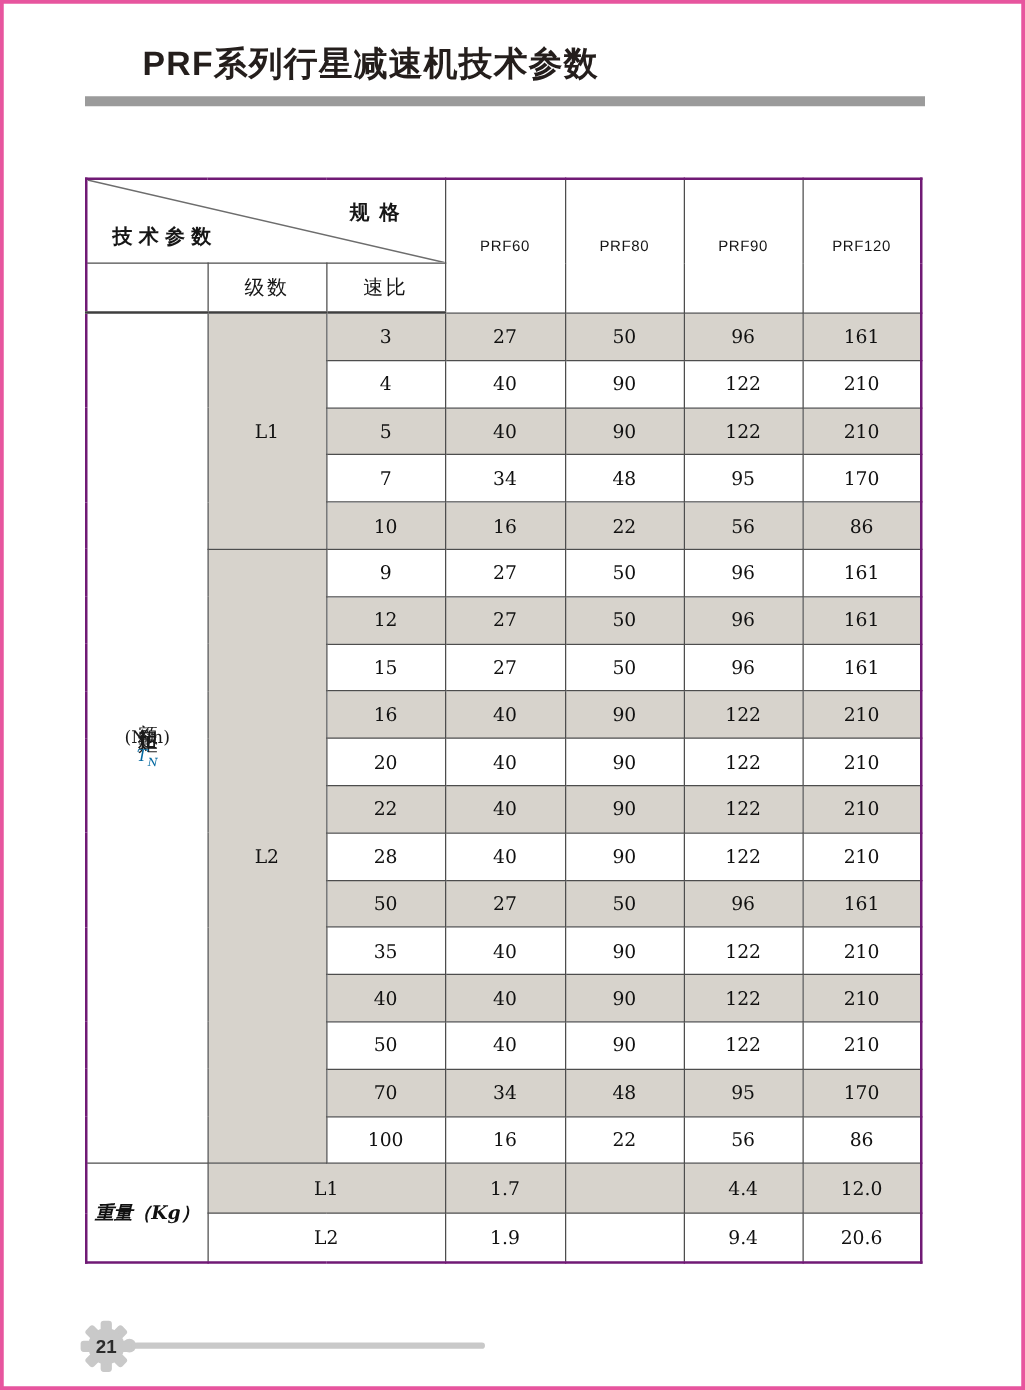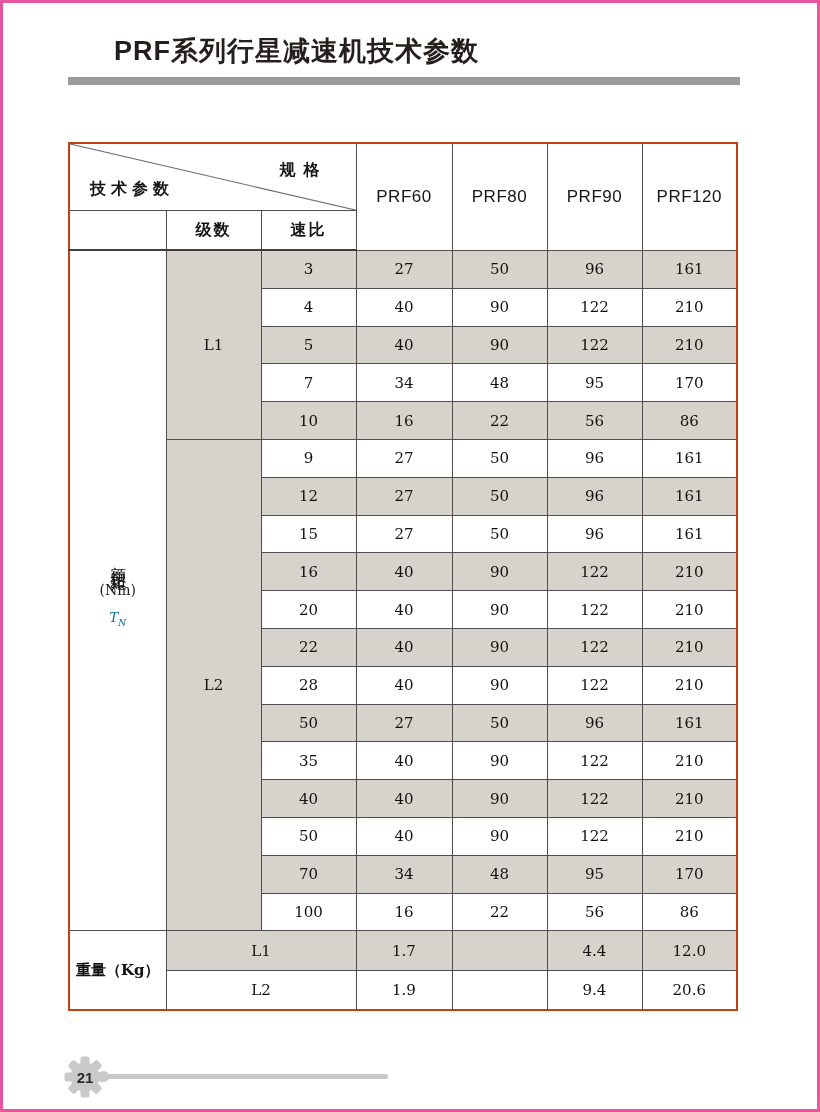--- a/index.html
+++ b/index.html
@@ -12,59 +12,59 @@
     position:absolute;left:65px;top:30px;
     font-size:27px;font-weight:bold;color:#241e1c;letter-spacing:1px;margin-left:46px;
   }
   .title-bar{
     position:absolute;left:65px;top:74px;width:672px;height:8px;background:#9b9b9b;
   }
   
   .spec-table{
     position:absolute;left:65px;top:139px;
     border-collapse:collapse;table-layout:fixed;width:668px;
-    border:2px solid #c2410c;
+    border:2px solid #701a75;
   }
   .spec-table td{
     border:1px solid #4d4d4d;text-align:center;vertical-align:middle;
     padding:0;overflow:hidden;
   }
   .hdr-row1 td{height:66px;}
   .hdr-row2 td{height:38px;}
   .body-row td{height:36.8px;}
   .wt-row1 td{height:39px;}
   .wt-row2 td{height:38px;}
   .hdr-row2 td{border-bottom:2px solid #3f3f3f;}
   .shaded{background:#d7d3cc;}
-  .model-hdr{font-size:17px;letter-spacing:0.5px;color:#161616;margin-top:35px;}
-  .sub-hdr{font-size:16px;font-weight:bold;letter-spacing:2px;color:#161616;}
+  .model-hdr{font-size:12px;letter-spacing:0.5px;color:#161616;margin-top:35px;}
+  .sub-hdr{font-size:16px;font-weight:normal;letter-spacing:2px;color:#161616;}
   .num{font-family:"DejaVu Serif",serif;font-size:15px;color:#111;}
   .stage-lbl{font-family:"DejaVu Serif",serif;font-size:15px;color:#111;}
   
   .diag-cell{position:relative;}
   .diag-cell svg{position:absolute;left:0;top:0;width:100%;height:100%;display:block;}
   .diag-tr{
     position:absolute;right:28px;top:16px;
     font-size:16px;font-weight:bold;letter-spacing:8px;color:#161616;
   }
   .diag-bl{
     position:absolute;left:20px;bottom:10px;
     font-size:16px;font-weight:bold;letter-spacing:5px;color:#161616;margin-top:36px;
   }
   
   .torque-cell{background:#ffffff;}
-  .torque-wrap{display:flex;flex-direction:column;align-items:center;gap:12px;text-align:center;}
+  .torque-wrap{display:flex;flex-direction:column;align-items:center;gap:0;text-align:center;}
   .torque-vert{
     writing-mode:vertical-rl;text-orientation:upright;
     font-family:"DejaVu Serif",serif;font-size:16px;letter-spacing:3px;color:#1a1a1a;
   }
   .torque-unit{font-family:"DejaVu Serif",serif;font-size:14px;color:#1a1a1a;margin-top:4px;}
   .torque-sym{font-family:"DejaVu Serif",serif;font-style:italic;font-size:13px;color:#0369a1;}
   .torque-sym sub{font-size:9px;}
-  .weight-lbl{font-family:"DejaVu Serif",serif;font-size:15px;font-weight:bold;color:#111;background:#ffffff;}
+  .weight-lbl{font-family:"DejaVu Serif",serif;font-size:15px;font-weight:bold;color:#111;background:#ffffff;font-style:italic;}
   
   .footer-line{
     position:absolute;left:104px;top:1071px;width:281px;height:5px;
     background:#c9c9c9;border-radius:3px;
   }
   .footer-dot{
     position:absolute;left:95px;top:1068px;width:11px;height:11px;
     background:#c9c9c9;border-radius:50%;
   }
   .gear-badge{position:absolute;left:60px;top:1052px;}

